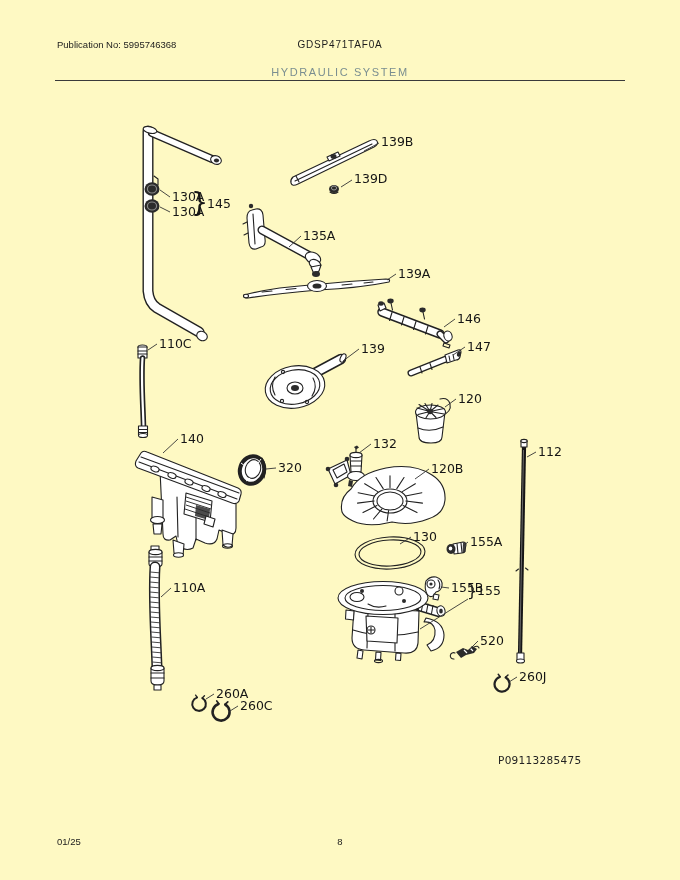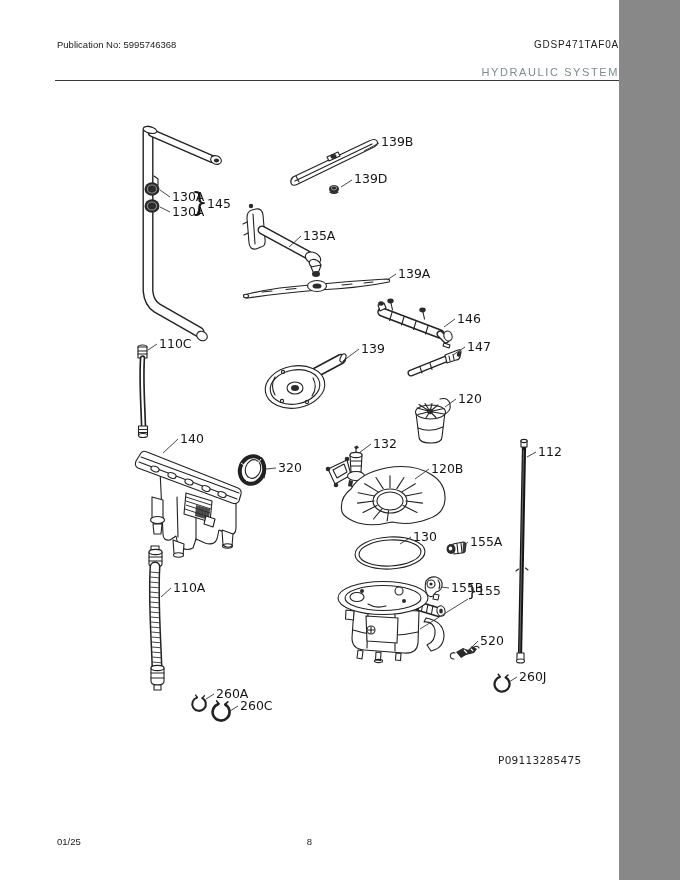--- a/index.html
+++ b/index.html
@@ -1,19 +1,19 @@
 <!DOCTYPE html>
 <html><head>
 <meta charset="utf-8">
 <style>
   html,body{margin:0;padding:0;background:#888;}
-  .page{position:relative;width:619px;height:880px;background:#ffffff;overflow:hidden;
+  .page{position:relative;width:680px;height:880px;background:#fef9c3;overflow:hidden;
         font-family:"Liberation Sans",sans-serif;color:#1c1c1c;}
   .hdr-pub{position:absolute;left:57px;top:39px;font-size:9.5px;}
-  .hdr-model{position:absolute;left:0;right:0;top:39px;text-align:right;font-size:10px;letter-spacing:.8px;}
+  .hdr-model{position:absolute;left:0;right:0;top:39px;text-align:center;font-size:10px;letter-spacing:.8px;}
   .hdr-title{position:absolute;left:0;right:0;top:66px;text-align:center;font-size:11px;letter-spacing:1.6px;}
   .hdr-rule{position:absolute;left:55px;width:570px;top:80px;border-top:1.6px solid #3a3a3a;height:0;}
   .ftr-date{position:absolute;left:57px;top:836px;font-size:9.5px;}
   .ftr-page{position:absolute;left:0;right:0;top:836px;text-align:center;font-size:9.5px;}
   .diagram-svg{position:absolute;left:0;top:0;}
   
   .s{stroke:#222;fill:none;stroke-width:1.1;stroke-linecap:round;stroke-linejoin:round;}
   .fw{fill:#fff;}
   .fd{fill:#2b2b2b;stroke:none;}
   .to{stroke:#222;fill:none;stroke-linecap:round;stroke-linejoin:round;}
@@ -24,21 +24,21 @@
   .brace-sm{font-family:"DejaVu Sans",sans-serif;font-size:16px;fill:#151515;}
   .wmk{font-family:"DejaVu Sans",sans-serif;font-size:10.5px;fill:#222;letter-spacing:.3px;}
 </style>
 </head>
 <body>
 
 <div class="page">
 
   <div class="hdr-pub">Publication No: 5995746368</div>
   <div class="hdr-model">GDSP471TAF0A</div>
-  <div class="hdr-title" style="color: rgb(122, 142, 144); text-align: right;">HYDRAULIC SYSTEM</div>
+  <div class="hdr-title" style="color: rgb(122, 142, 144);">HYDRAULIC SYSTEM</div>
   <div class="hdr-rule"></div>
 
   <svg class="diagram-svg" width="680" height="880" viewBox="0 0 680 880" xmlns="http://www.w3.org/2000/svg">
 
     <g>
       <path class="to" stroke-width="11" d="M148,131 L148,291 Q149,303 157,308 L199,332"></path>
       <path class="ti" stroke-width="8.2" d="M148,131 L148,291 Q149,303 157,308 L199,332"></path>
       <path class="to" stroke-width="8" d="M152,133 L212,159"></path>
       <path class="ti" stroke-width="5.2" d="M152,133 L212,159"></path>
       <ellipse class="s fw" cx="150" cy="130" rx="7" ry="3.2" transform="rotate(14 150 130)"></ellipse>

